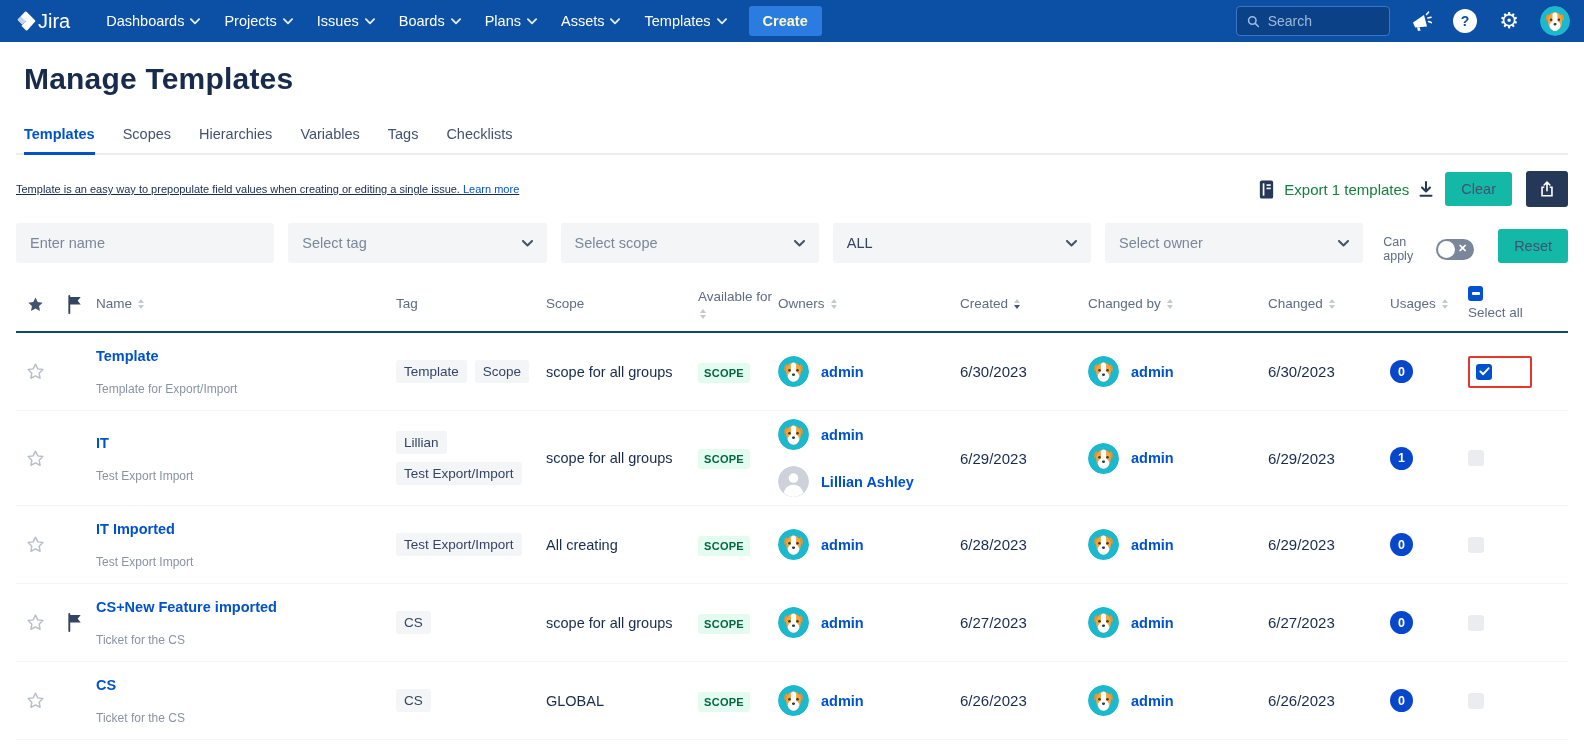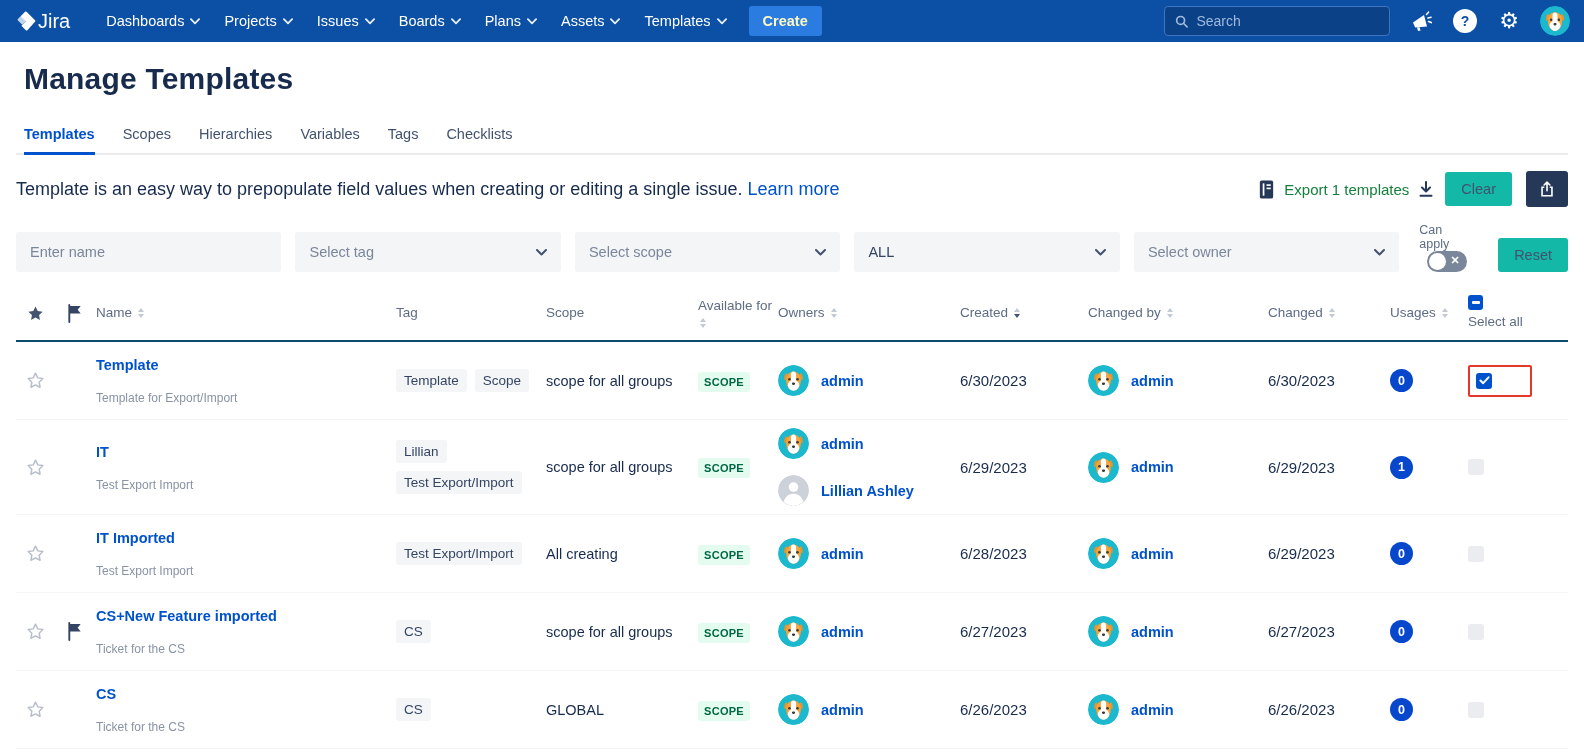--- a/index.html
+++ b/index.html
@@ -7,52 +7,52 @@
     font-family:"Liberation Sans", sans-serif; color:#172B4D; }
 
   
   .navbar { height:42px; background:#0B50A5; display:flex; align-items:center; padding:0 14px; gap:4px; }
   .logo { display:flex; align-items:center; color:#fff; font-size:20px; font-weight:500; margin-right:22px; }
   .nav-items { display:flex; align-items:center; gap:4px; }
   .nav-item { display:flex; align-items:center; gap:6px; color:#ffffff; font-size:14.5px; padding:8px 10px; border-radius:3px; cursor:pointer; }
   .nav-item svg { opacity:.9; }
   .create-btn { background:#2B7CE0; color:#fef9c3; font-size:14.5px; font-weight:600; border:none; border-radius:3px; padding:7px 14px; margin-left:8px; cursor:pointer; }
   .nav-right { margin-left:auto; display:flex; align-items:center; gap:18px; }
-  .search-box { display:flex; align-items:center; gap:8px; background:#0A4187; border:1px solid #3F74C2; border-radius:4px; width:226px; height:30px; padding:0 10px; }
+  .search-box { display:flex; align-items:center; gap:8px; background:#0A4187; border:1px solid #3F74C2; border-radius:4px; width:154px; height:30px; padding:0 10px; }
   .search-box input { background:transparent; border:none; outline:none; color:#E8F0FB; font-size:14px; width:100%; }
   .search-box input::placeholder { color:#9FB9DD; }
   .nav-icon { display:flex; align-items:center; justify-content:center; width:26px; height:26px; cursor:pointer; }
   .help-circle { width:24px; height:24px; border-radius:50%; background:#fff; color:#0B50A5; font-weight:700; font-size:14px; display:flex; align-items:center; justify-content:center; }
   .gear { color:#fff; font-size:22px; line-height:1; font-family:"DejaVu Sans", sans-serif; }
   .avatar { border-radius:50%; display:block; }
 
   
   .content { padding:0 16px; }
   .page-title { font-size:30px; font-weight:700; color:#172B4D; padding:20px 8px 0 8px; letter-spacing:.2px; }
   .tabs { display:flex; gap:28px; margin-top:24px; padding:0 8px; border-bottom:2px solid #EBECF0; }
   .tab { font-size:14.5px; color:#42526E; padding:6px 0 10px 0; cursor:pointer; border-bottom:3px solid transparent; margin-bottom:-2px; }
   .tab.active { color:#0052CC; font-weight:700; border-bottom-color:#0052CC; }
 
   .desc-row { display:flex; align-items:center; justify-content:space-between; padding:16px 0 10px 0; }
-  .desc { font-size:18px; color:#172B4D; }
+  .desc { font-size:11px; color:#172B4D;text-decoration:underline; }
   .desc a { color:#0052CC; text-decoration:none; cursor:pointer; }
   .toolbar { display:flex; align-items:center; gap:10px; }
   .export-link { display:flex; align-items:center; gap:8px; color:#15803d; font-size:15px; cursor:pointer; }
   .btn-subtle { background:#14b8a6; border:none; border-radius:3px; color:#42526E; font-size:14.5px; padding:9px 16px; cursor:pointer; }
   .btn-dark { background:#253858; border:none; border-radius:3px; width:42px; height:36px; display:flex; align-items:center; justify-content:center; cursor:pointer; margin-left:4px; }
 
   
   .filters { display:flex; align-items:flex-end; gap:14px; margin-top:6px; }
   .field { background:#F4F5F7; border-radius:3px; height:40px; display:flex; align-items:center; justify-content:space-between; padding:0 14px; width:272px; cursor:pointer; }
   .field input { background:transparent; border:none; outline:none; font-size:14.5px; color:#344563; width:100%; }
   .field input::placeholder { color:#7A869A; }
   .field .ph { font-size:14.5px; color:#7A869A; }
   .field .val { font-size:14.5px; color:#344563; }
   .field svg { flex:none; color:#42526E; }
-  .canapply { display:flex; flex-direction:column; align-items:center; gap:0; margin-left:6px; }
+  .canapply { display:flex; flex-direction:row; align-items:center; gap:0; margin-left:6px; }
   .canapply .lbl { font-size:12.5px; color:#5E6C84; }
   .toggle { width:40px; height:21px; border-radius:11px; background:#7A8699; position:relative; cursor:pointer; }
   .toggle .knob { position:absolute; left:2px; top:2px; width:17px; height:17px; border-radius:50%; background:#fff; }
   .toggle .x { position:absolute; right:7px; top:3px; color:#fff; font-size:11px; font-weight:700; }
   .reset { margin-left:10px; }
 
   
   .tbl { margin-top:14px; }
   .tr { display:grid; grid-template-columns:38px 42px 300px 150px 152px 80px 182px 128px 180px 122px 78px 64px; align-items:center; }
   .thead { min-height:56px; border-bottom:2px solid #0c4a6e; }

